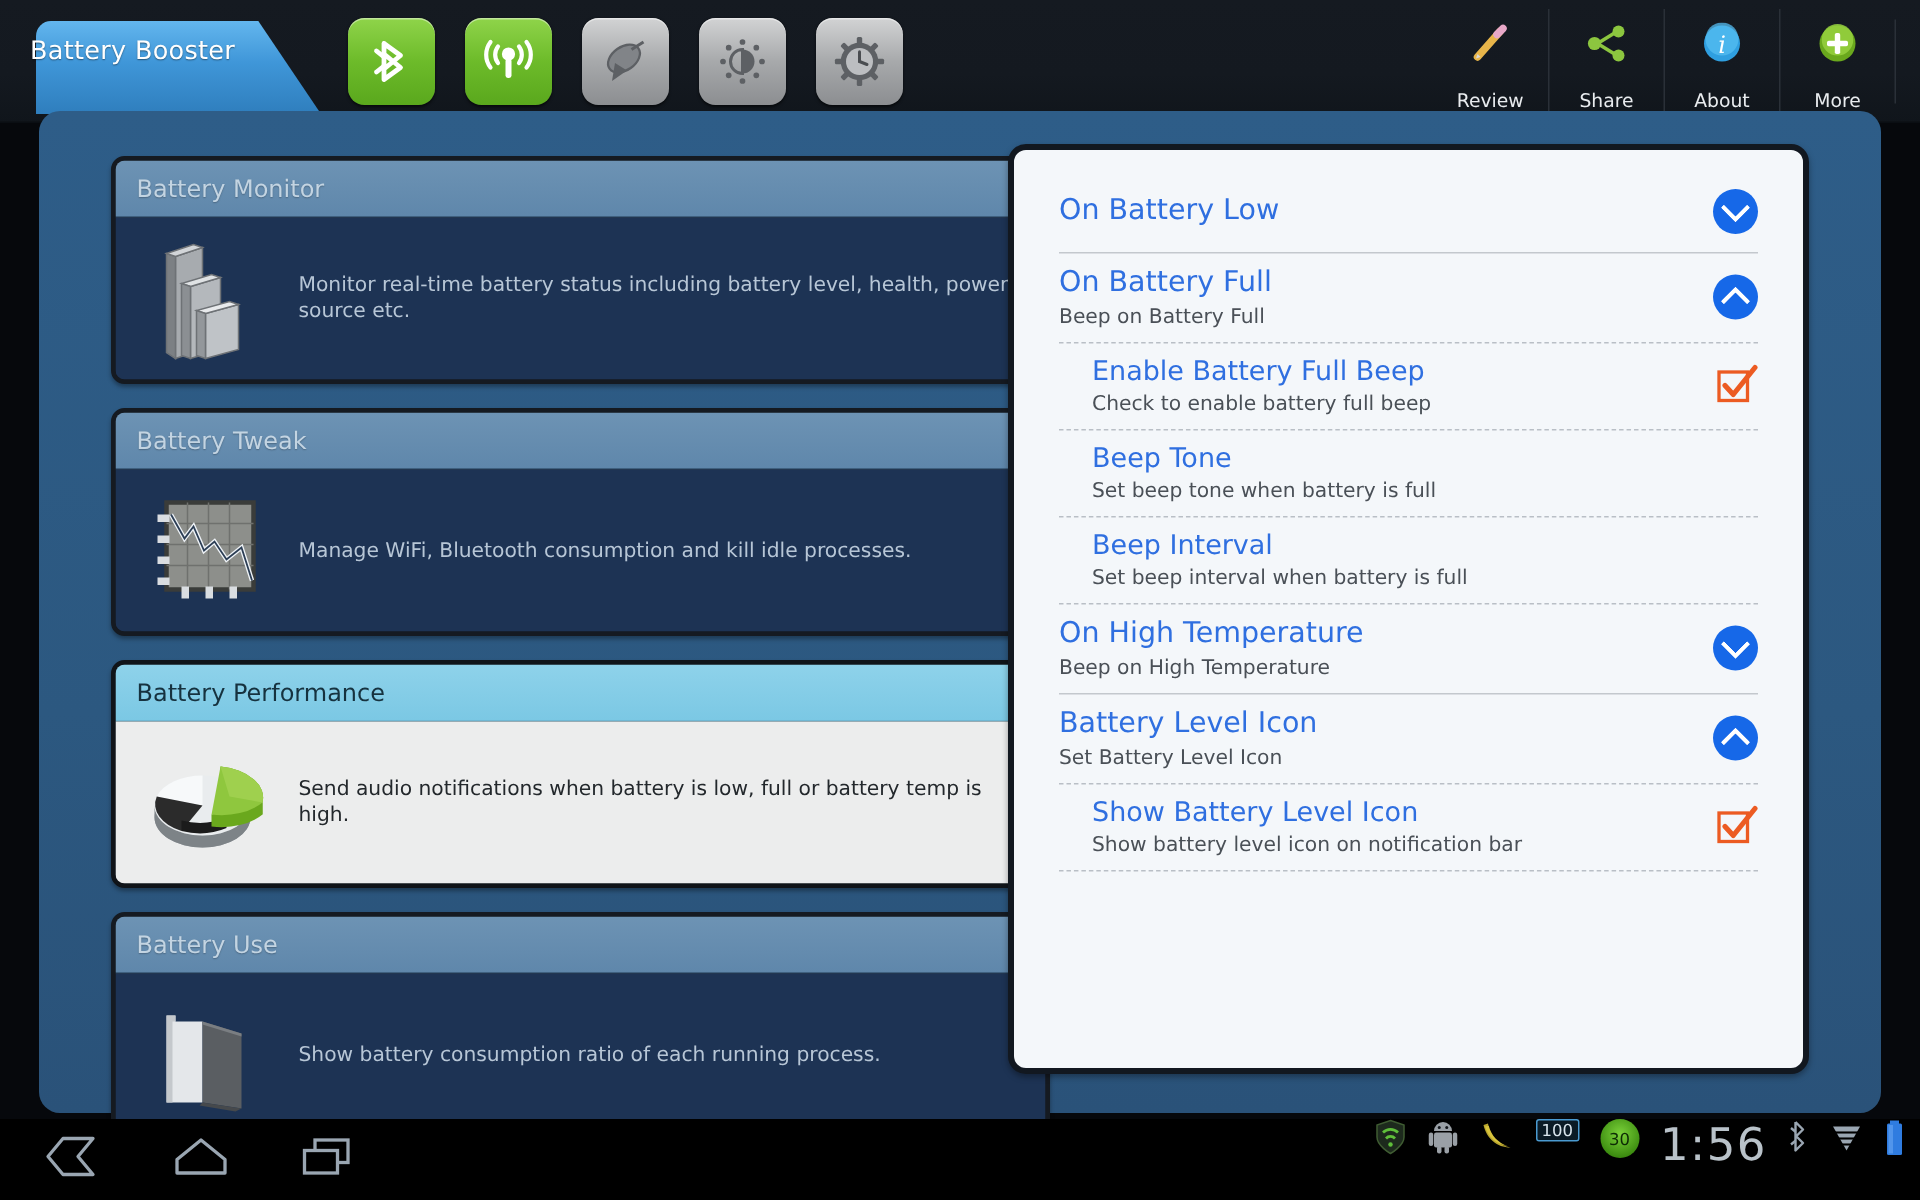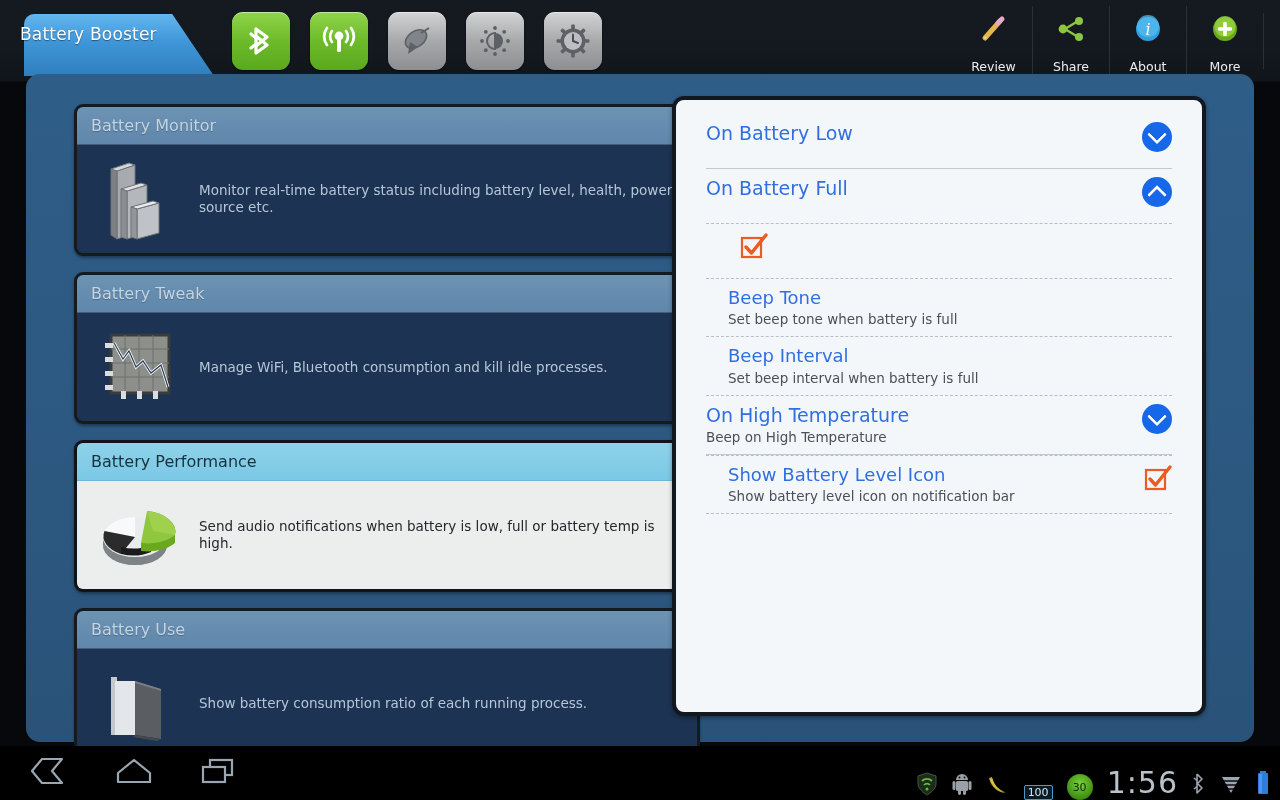--- a/index.html
+++ b/index.html
@@ -93,21 +93,21 @@
 
   
   .panel{
     position:absolute; left:646px; top:22px; width:534px; height:620px;
     background:#f4f7fa; border:4px solid #121820; border-radius:12px;
     box-shadow:0 2px 4px rgba(0,0,0,.35);
     overflow:hidden;
   }
   .prefs{ padding:14px 0 0 0; }
   .pref{
-    position:relative; display:flex; 
+    position:relative; display:flex; align-items:center;
     padding:8px 30px 9px 30px; min-height:54px;gap:27px;
   }
   .pref.child{ padding-left:52px; }
   .pref-txt{ flex:1; }
   .pref-title{ color:#2f6fe0; font-size:19px; line-height:1.24; }
   .pref.child .pref-title{ font-size:18px; }
   .pref-sub{ color:#4a5057; font-size:13.5px; margin-top:2px; }
   .sep-solid{ height:1px; background:#c3c8cd; margin:0 30px; }
   .sep-dash{ height:0; border-top:1px dashed #b9bfc6; margin:0 30px; }
 
@@ -124,21 +124,21 @@
   .chev.up::after{ transform:translate(-50%,-30%) rotate(-135deg); }
 
   .chk{ width:30px; height:30px; position:relative; flex:none; margin-left:10px; }
 
   
   .navbar{
     position:absolute; left:0; bottom:0; width:1280px; height:54px;
     background:#000;
   }
   .nav-left{ position:absolute; left:10px; top:0; height:54px; display:flex; align-items:center; gap:40px; padding-left:18px; }
-  .sysicons{ position:absolute; right:10px; top:0; height:54px; display:flex; align-items:flex-end; gap:14px; }
+  .sysicons{ position:absolute; right:10px; top:0; height:54px; display:flex; align-items:flex-start; gap:14px; }
   .clock{ color:#b9c2c9; font-size:30px; letter-spacing:1px; font-family:"DejaVu Sans", sans-serif; }
   .badge100{
     border:1px solid #4a9ad0; background:#0b1b26; color:#d8e4ec;
     font-size:11px; padding:1px 3px; border-radius:2px; line-height:1;
   }
   .gauge30{
     width:26px; height:26px; border-radius:50%;
     background:radial-gradient(circle at 50% 38%, #7bd23a 0%, #3f8f12 70%, #2a6b08 100%);
     color:#0d2b05; font-size:11px; font-weight:normal;
     display:flex; align-items:center; justify-content:center;
@@ -378,26 +378,31 @@
           <div class="pref-txt">
             <div class="pref-title">On Battery Low</div>
           </div>
           <div class="chev down"></div>
         </div>
         <div class="sep-solid"></div>
 
         <div class="pref">
           <div class="pref-txt">
             <div class="pref-title">On Battery Full</div>
+            <div class="pref-sub">Beep on Battery Full</div>
           </div>
           <div class="chev up"></div>
         </div>
         <div class="sep-dash"></div>
 
         <div class="pref child">
+          <div class="pref-txt">
+            <div class="pref-title">Enable Battery Full Beep</div>
+            <div class="pref-sub">Check to enable battery full beep</div>
+          </div>
           <div class="chk">
             <svg width="30" height="30" viewBox="0 0 30 30">
               <rect x="4" y="6" width="19" height="19" fill="none" stroke="#ec5b22" stroke-width="2.2"></rect>
               <path d="M8 15 L13.5 21 L28 3" fill="none" stroke="#ec5b22" stroke-width="3.4" stroke-linecap="round" stroke-linejoin="round"></path>
             </svg>
           </div>
         </div>
         <div class="sep-dash"></div>
 
         <div class="pref child">
@@ -418,20 +423,27 @@
 
         <div class="pref">
           <div class="pref-txt">
             <div class="pref-title">On High Temperature</div>
             <div class="pref-sub">Beep on High Temperature</div>
           </div>
           <div class="chev down"></div>
         </div>
         <div class="sep-solid"></div>
 
+        <div class="pref">
+          <div class="pref-txt">
+            <div class="pref-title">Battery Level Icon</div>
+            <div class="pref-sub">Set Battery Level Icon</div>
+          </div>
+          <div class="chev up"></div>
+        </div>
         <div class="sep-dash"></div>
 
         <div class="pref child">
           <div class="pref-txt">
             <div class="pref-title">Show Battery Level Icon</div>
             <div class="pref-sub">Show battery level icon on notification bar</div>
           </div>
           <div class="chk">
             <svg width="30" height="30" viewBox="0 0 30 30">
               <rect x="4" y="6" width="19" height="19" fill="none" stroke="#ec5b22" stroke-width="2.2"></rect>

